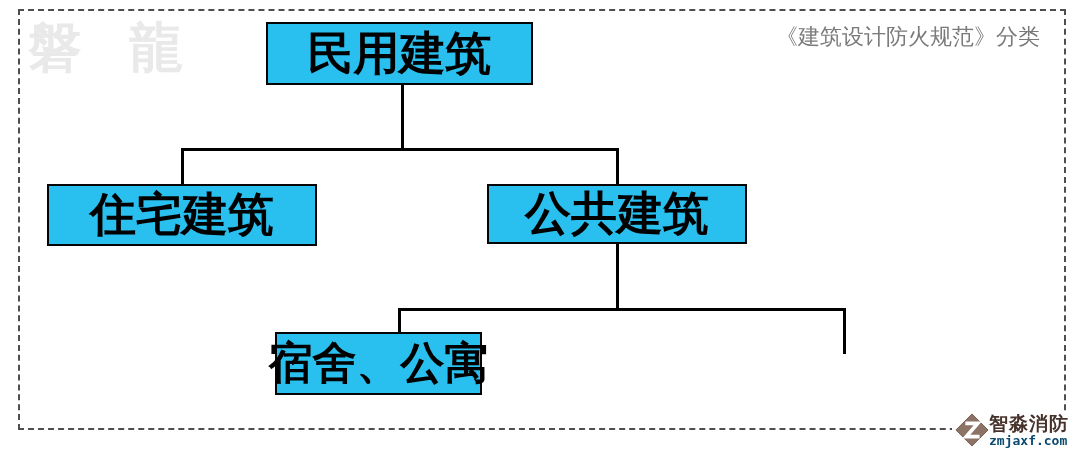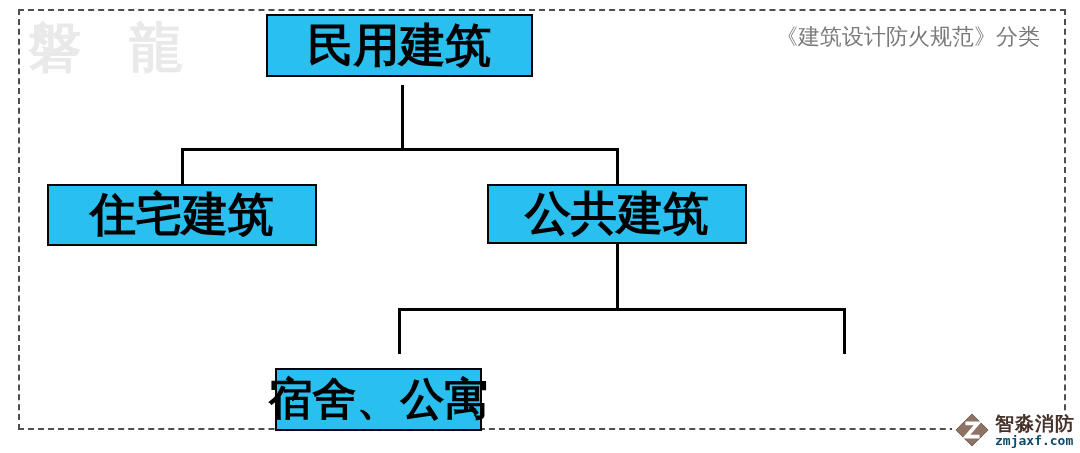--- a/index.html
+++ b/index.html
@@ -42,44 +42,44 @@
     box-sizing: border-box;
     display: flex;
     align-items: center;
     justify-content: center;
     font-size: 46px;
     font-weight: bold;
     color: #000000;
     white-space: nowrap;
     z-index: 2;
   }
-  .node-civil       { left: 266px; top: 14px;  width: 267px; height: 63px; }
+  .node-civil       { left: 266px; top: 22px;  width: 267px; height: 63px; }
   .node-residential { left: 47px;  top: 184px; width: 270px; height: 62px; }
   .node-public      { left: 487px; top: 184px; width: 260px; height: 60px; }
-  .node-dorm        { left: 275px; top: 368px; width: 207px; height: 63px; font-size: 44px; }
+  .node-dorm        { left: 275px; top: 332px; width: 207px; height: 63px; font-size: 44px; }
   .node-other       { left: 673px; top: 352px; width: 365px; height: 63px; }
   .line {
     position: absolute;
     background: #000000;
     z-index: 1;
   }
   .l-v1 { left: 401px; top: 85px;  width: 3px;   height: 65px; }
   .l-h1 { left: 181px; top: 148px; width: 438px; height: 3px; }
   .l-v2 { left: 181px; top: 148px; width: 3px;   height: 38px; }
   .l-v3 { left: 616px; top: 148px; width: 3px;   height: 38px; }
   .l-v4 { left: 616px; top: 244px; width: 3px;   height: 67px; }
   .l-h2 { left: 398px; top: 308px; width: 448px; height: 3px; }
   .l-v5 { left: 398px; top: 308px; width: 3px;   height: 46px; }
   .l-v6 { left: 843px; top: 308px; width: 3px;   height: 46px; }
   .logo {
     position: absolute;
     left: 952px; top: 413px;
     display: flex;
     align-items: center;
-    gap: 6px;
+    gap: 0;
     background: #ffffff;
     z-index: 5;
     padding-left: 3px;
   }
   .logo-icon { display: block; }
   .logo-text { line-height: 1; }
   .logo-name {
     font-size: 19px;
     font-weight: bold;
     color: #46322b;

